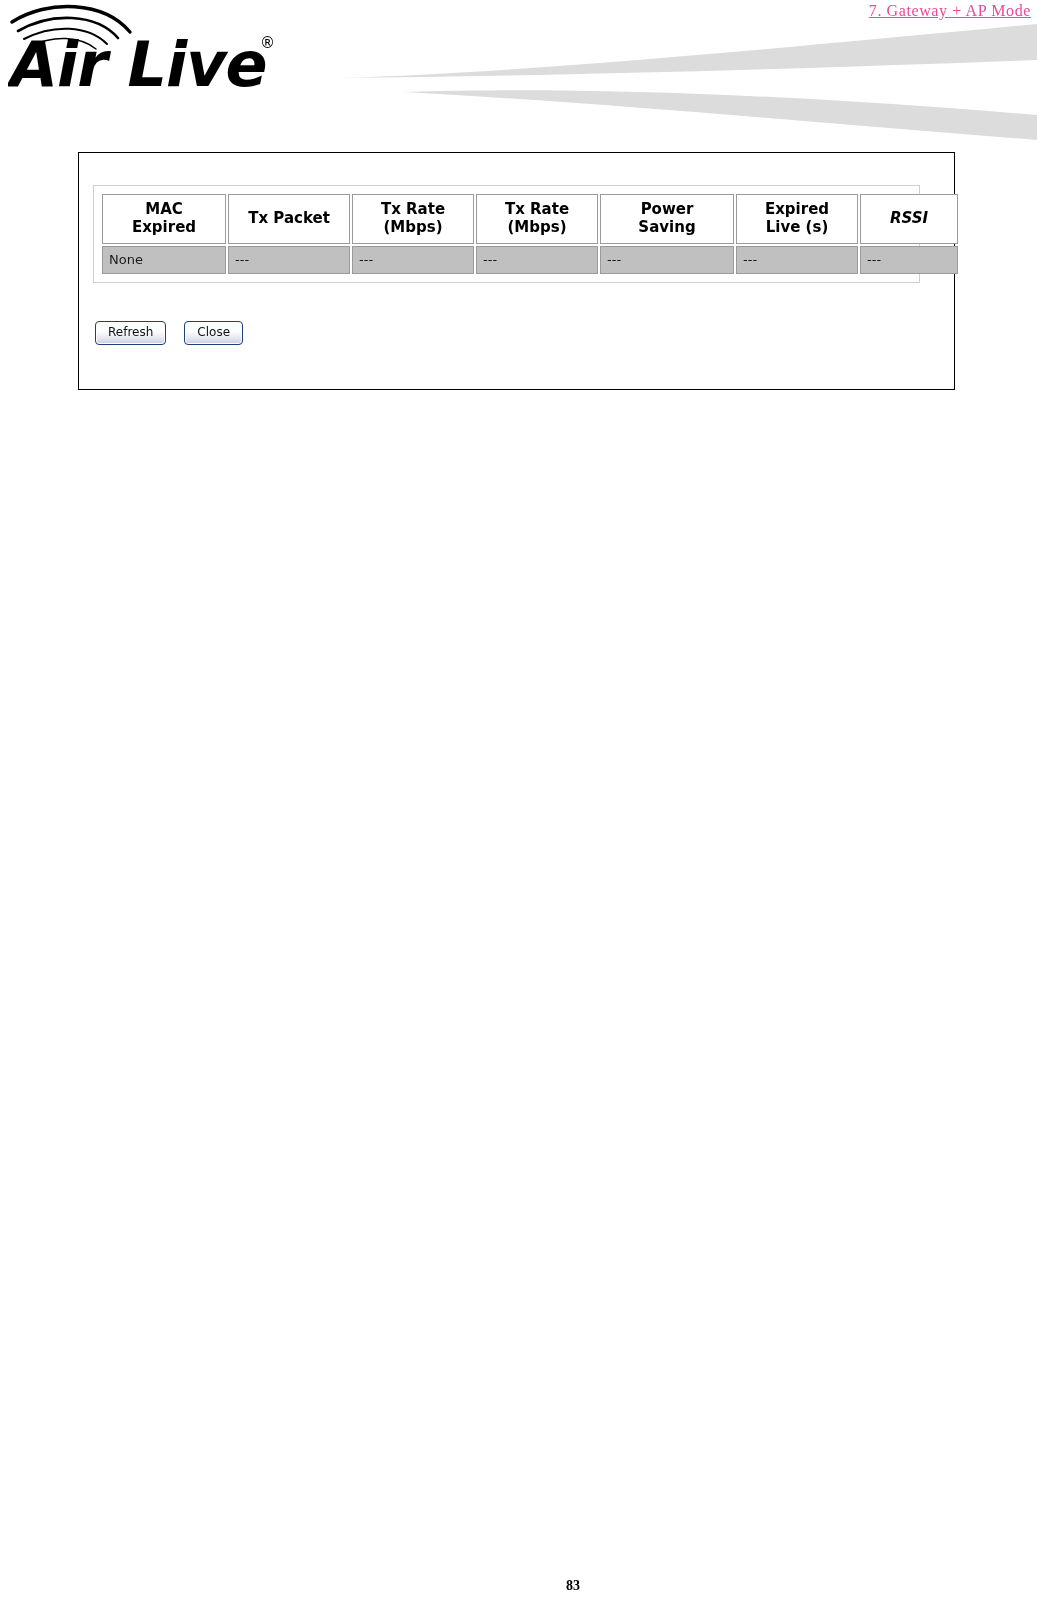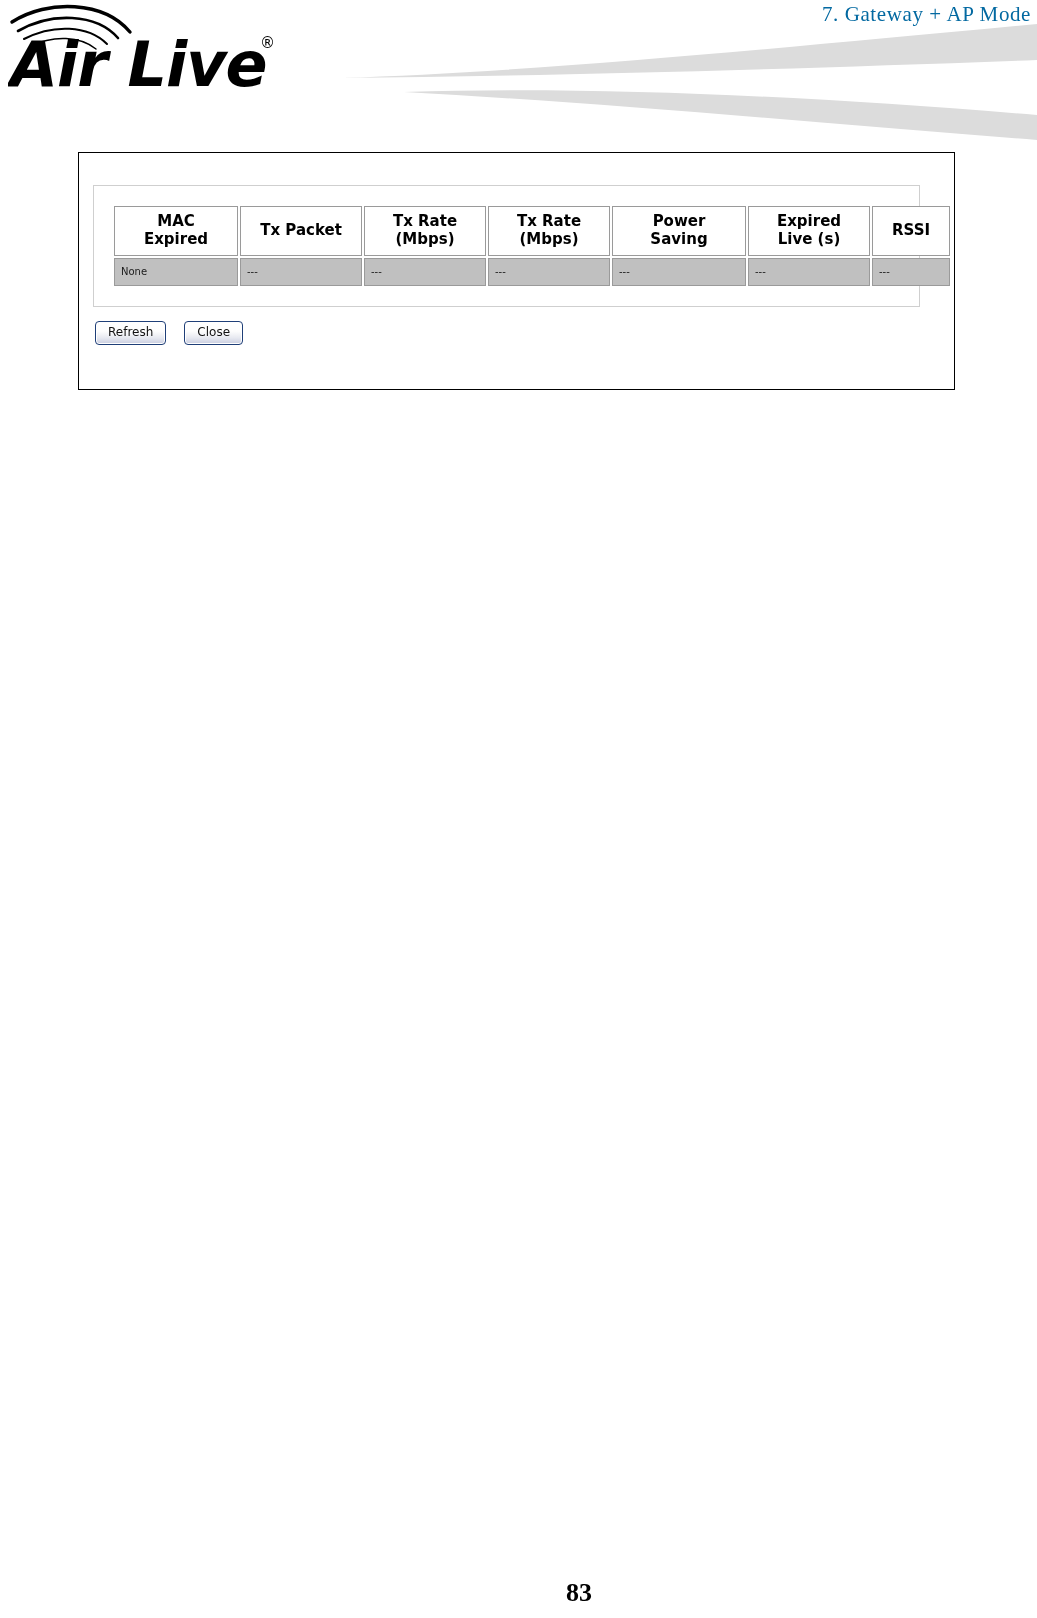--- a/index.html
+++ b/index.html
@@ -22,24 +22,25 @@
     left: 0;
     top: 0;
     width: 1037px;
     height: 140px;
   }
   #header-chapter-title {
     position: absolute;
     right: 6px;
     top: 2px;
     font-family: "Liberation Serif", serif;
-    font-size: 21px;
+    font-size: 16px;
     letter-spacing: 0.6px;
     white-space: nowrap;
-    color: #0369a1;
+    color: #ec4899;
+    text-decoration: underline;
   }
   #brand-logo {
     position: absolute;
     left: 8px;
     top: 2px;
     width: 300px;
     height: 92px;
   }
   #header-swoosh {
     position: absolute;
@@ -61,21 +62,21 @@
     box-sizing: border-box;
   }
 
   #station-table-frame {
     position: absolute;
     left: 14px;
     top: 32px;
     width: 827px;
     border: 1px solid #cfcfcf;
     background: #ffffff;
-    padding: 18px;
+    padding: 6px;
     box-sizing: border-box;
   }
   table#station-table {
     border-collapse: separate;
     border-spacing: 2px;
     width: 100%;
     table-layout: fixed;
   }
   table#station-table th {
     border: 1px solid #9a9a9a;
@@ -88,37 +89,37 @@
     color: #000000;
     padding: 6px 2px 7px 2px;
     height: 44px;
     vertical-align: middle;
     box-sizing: border-box;
   }
   table#station-table td {
     border: 1px solid #9a9a9a;
     background: #c0c0c0;
     font-family: "DejaVu Sans", sans-serif;
-    font-size: 10px;
+    font-size: 13px;
     text-align: left;
     color: #1a1a1a;
     padding: 4px 6px 5px 6px;
     height: 28px;
     vertical-align: middle;
     box-sizing: border-box;
     overflow: hidden;
     white-space: nowrap;
   }
   .col-mac      { width: 124px; }
   .col-txpacket { width: 122px; margin-top: 21px; }
   .col-txrate1  { width: 122px; }
   .col-txrate2  { width: 122px; }
   .col-power    { width: 134px; }
   .col-expired  { width: 122px; }
-  .col-rssi     { width: 78px;  }
+  .col-rssi     { width: 98px; font-style: italic;  }
 
   #station-buttons {
     position: absolute;
     left: 16px;
     top: 168px;
     display: flex;
     gap: 18px;
   }
   .ui-button {
     font-family: "DejaVu Sans", sans-serif;
@@ -139,21 +140,21 @@
     left: 0;
     bottom: 6px;
     width: 1037px;
     height: 34px;
     font-family: "Liberation Serif", serif;
   }
   #footer-page-number {
     position: absolute;
     left: 566px;
     top: 0;
-    font-size: 26px;
+    font-size: 14px;
     font-weight: bold;
     color: #000;
   }
   #footer-manual-title {
     position: absolute;
     right: 8px;
     top: 1px;
     font-size: 21px;
     font-weight: bold;
     font-style: italic;

